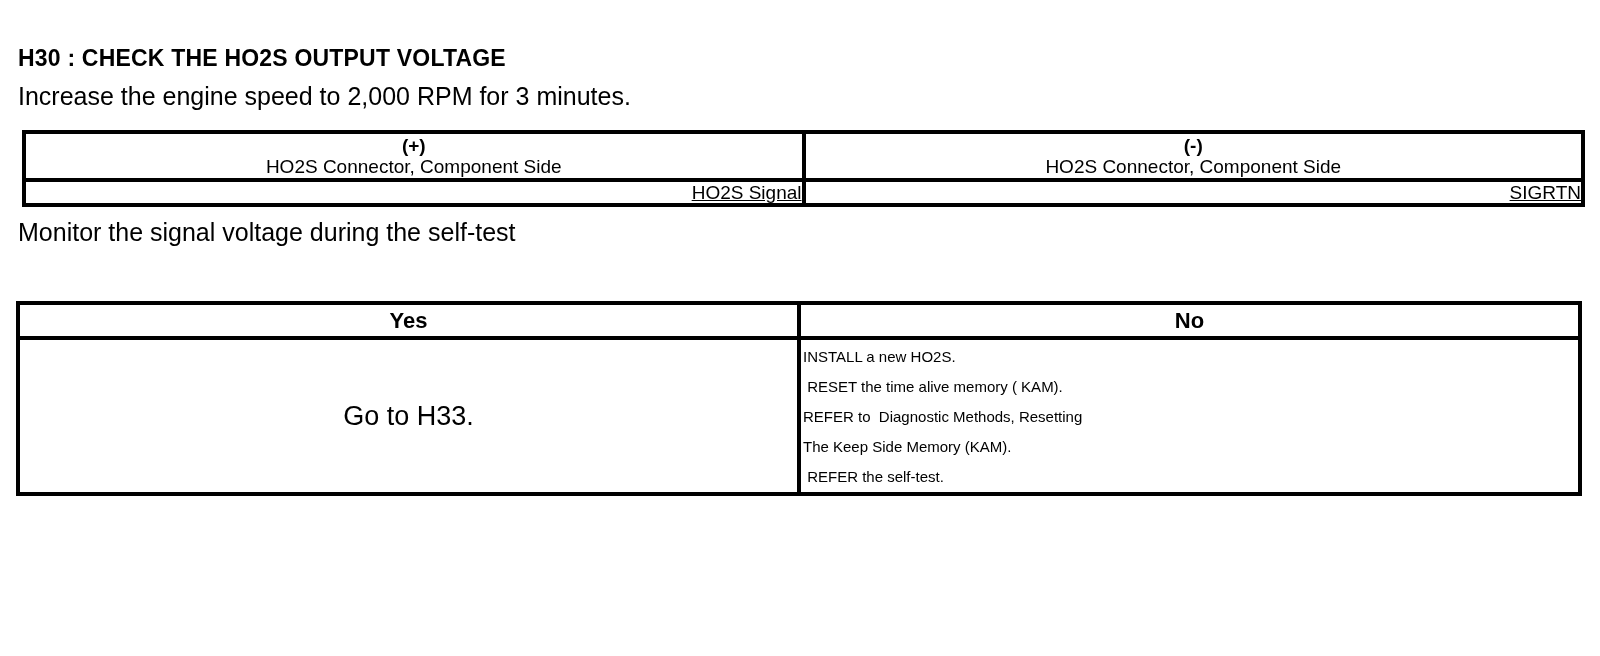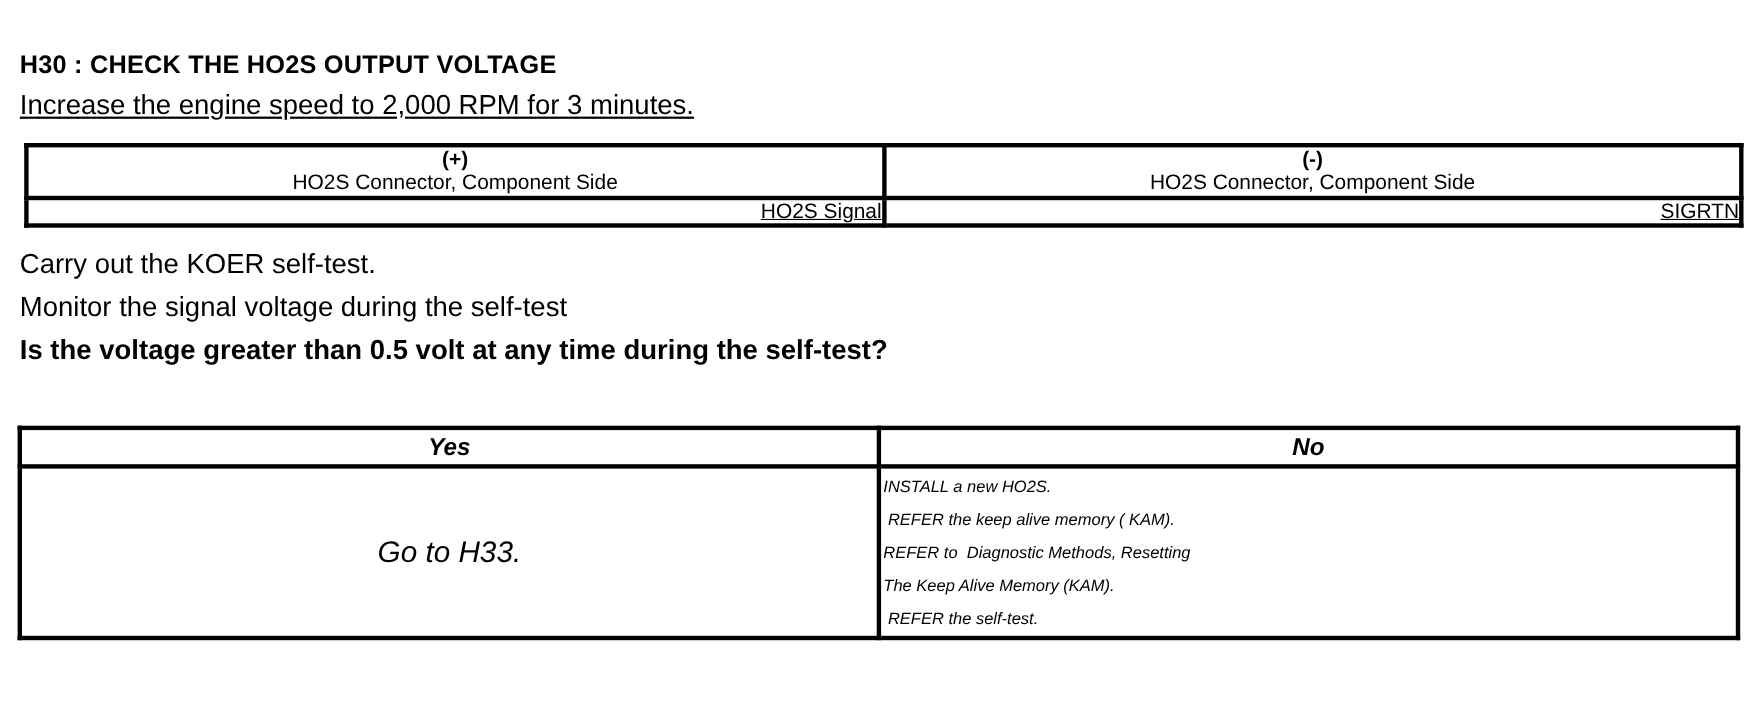--- a/index.html
+++ b/index.html
@@ -17,21 +17,21 @@
     font-size: 23px;
     font-weight: bold;
     line-height: 28px;
     letter-spacing: 0.2px;
   }
   .body-line {
     font-size: 25px;
     line-height: 28px;
   }
   .line-1 { margin-top: 16px; }
-  .line-2 { margin-top: 10px; text-decoration: underline; }
+  .line-2 { margin-top: 10px; }
   .line-3 { margin-top: 18px; }
   .line-4 { margin-top: 19px; }
   .line-5 { margin-top: 11px; }
   .question {
     margin-top: 11px;
     font-size: 25px;
     line-height: 28px;
     font-weight: bold;
   }
 
@@ -64,21 +64,20 @@
     line-height: 21px;
     height: 25px;
     padding: 0;
     text-decoration: underline;
   }
 
   .decision-table {
     margin-top: 55px;
     margin-left: -2px;
     width: 1566px;
-    font-style: italic;
   }
   .decision-table .dt-header {
     width: 50%;
     text-align: center;
     font-size: 22px;
     font-weight: bold;
     line-height: 27px;
     padding: 2px 0;
   }
   .decision-table .yes-cell {
@@ -122,38 +121,36 @@
           <div>HO2S Connector, Component Side</div>
         </td>
       </tr>
       <tr>
         <td class="value-cell">HO2S Signal</td>
         <td class="value-cell">SIGRTN</td>
       </tr>
     </tbody>
   </table>
 
-  <div class="body-line line-4">Carry out the KOER self-test.</div>
 
   <div class="body-line line-5">Monitor the signal voltage during the self-test</div>
 
-  <div class="question">Is the voltage greater than 0.5 volt at any time during the self-test?</div>
 
   <table class="decision-table">
     <tbody>
       <tr>
         <td class="dt-header">Yes</td>
         <td class="dt-header">No</td>
       </tr>
       <tr>
         <td class="yes-cell">Go to H33.</td>
         <td class="no-cell">
           <div class="no-line">INSTALL a new HO2S.</div>
-          <div class="no-line"> REFER the keep alive memory ( KAM).</div>
+          <div class="no-line"> RESET the time alive memory ( KAM).</div>
           <div class="no-line">REFER to  Diagnostic Methods, Resetting</div>
-          <div class="no-line">The Keep Alive Memory (KAM).</div>
+          <div class="no-line">The Keep Side Memory (KAM).</div>
           <div class="no-line"> REFER the self-test.</div>
         </td>
       </tr>
     </tbody>
   </table>
 
 </div>
 
 </body></html>

